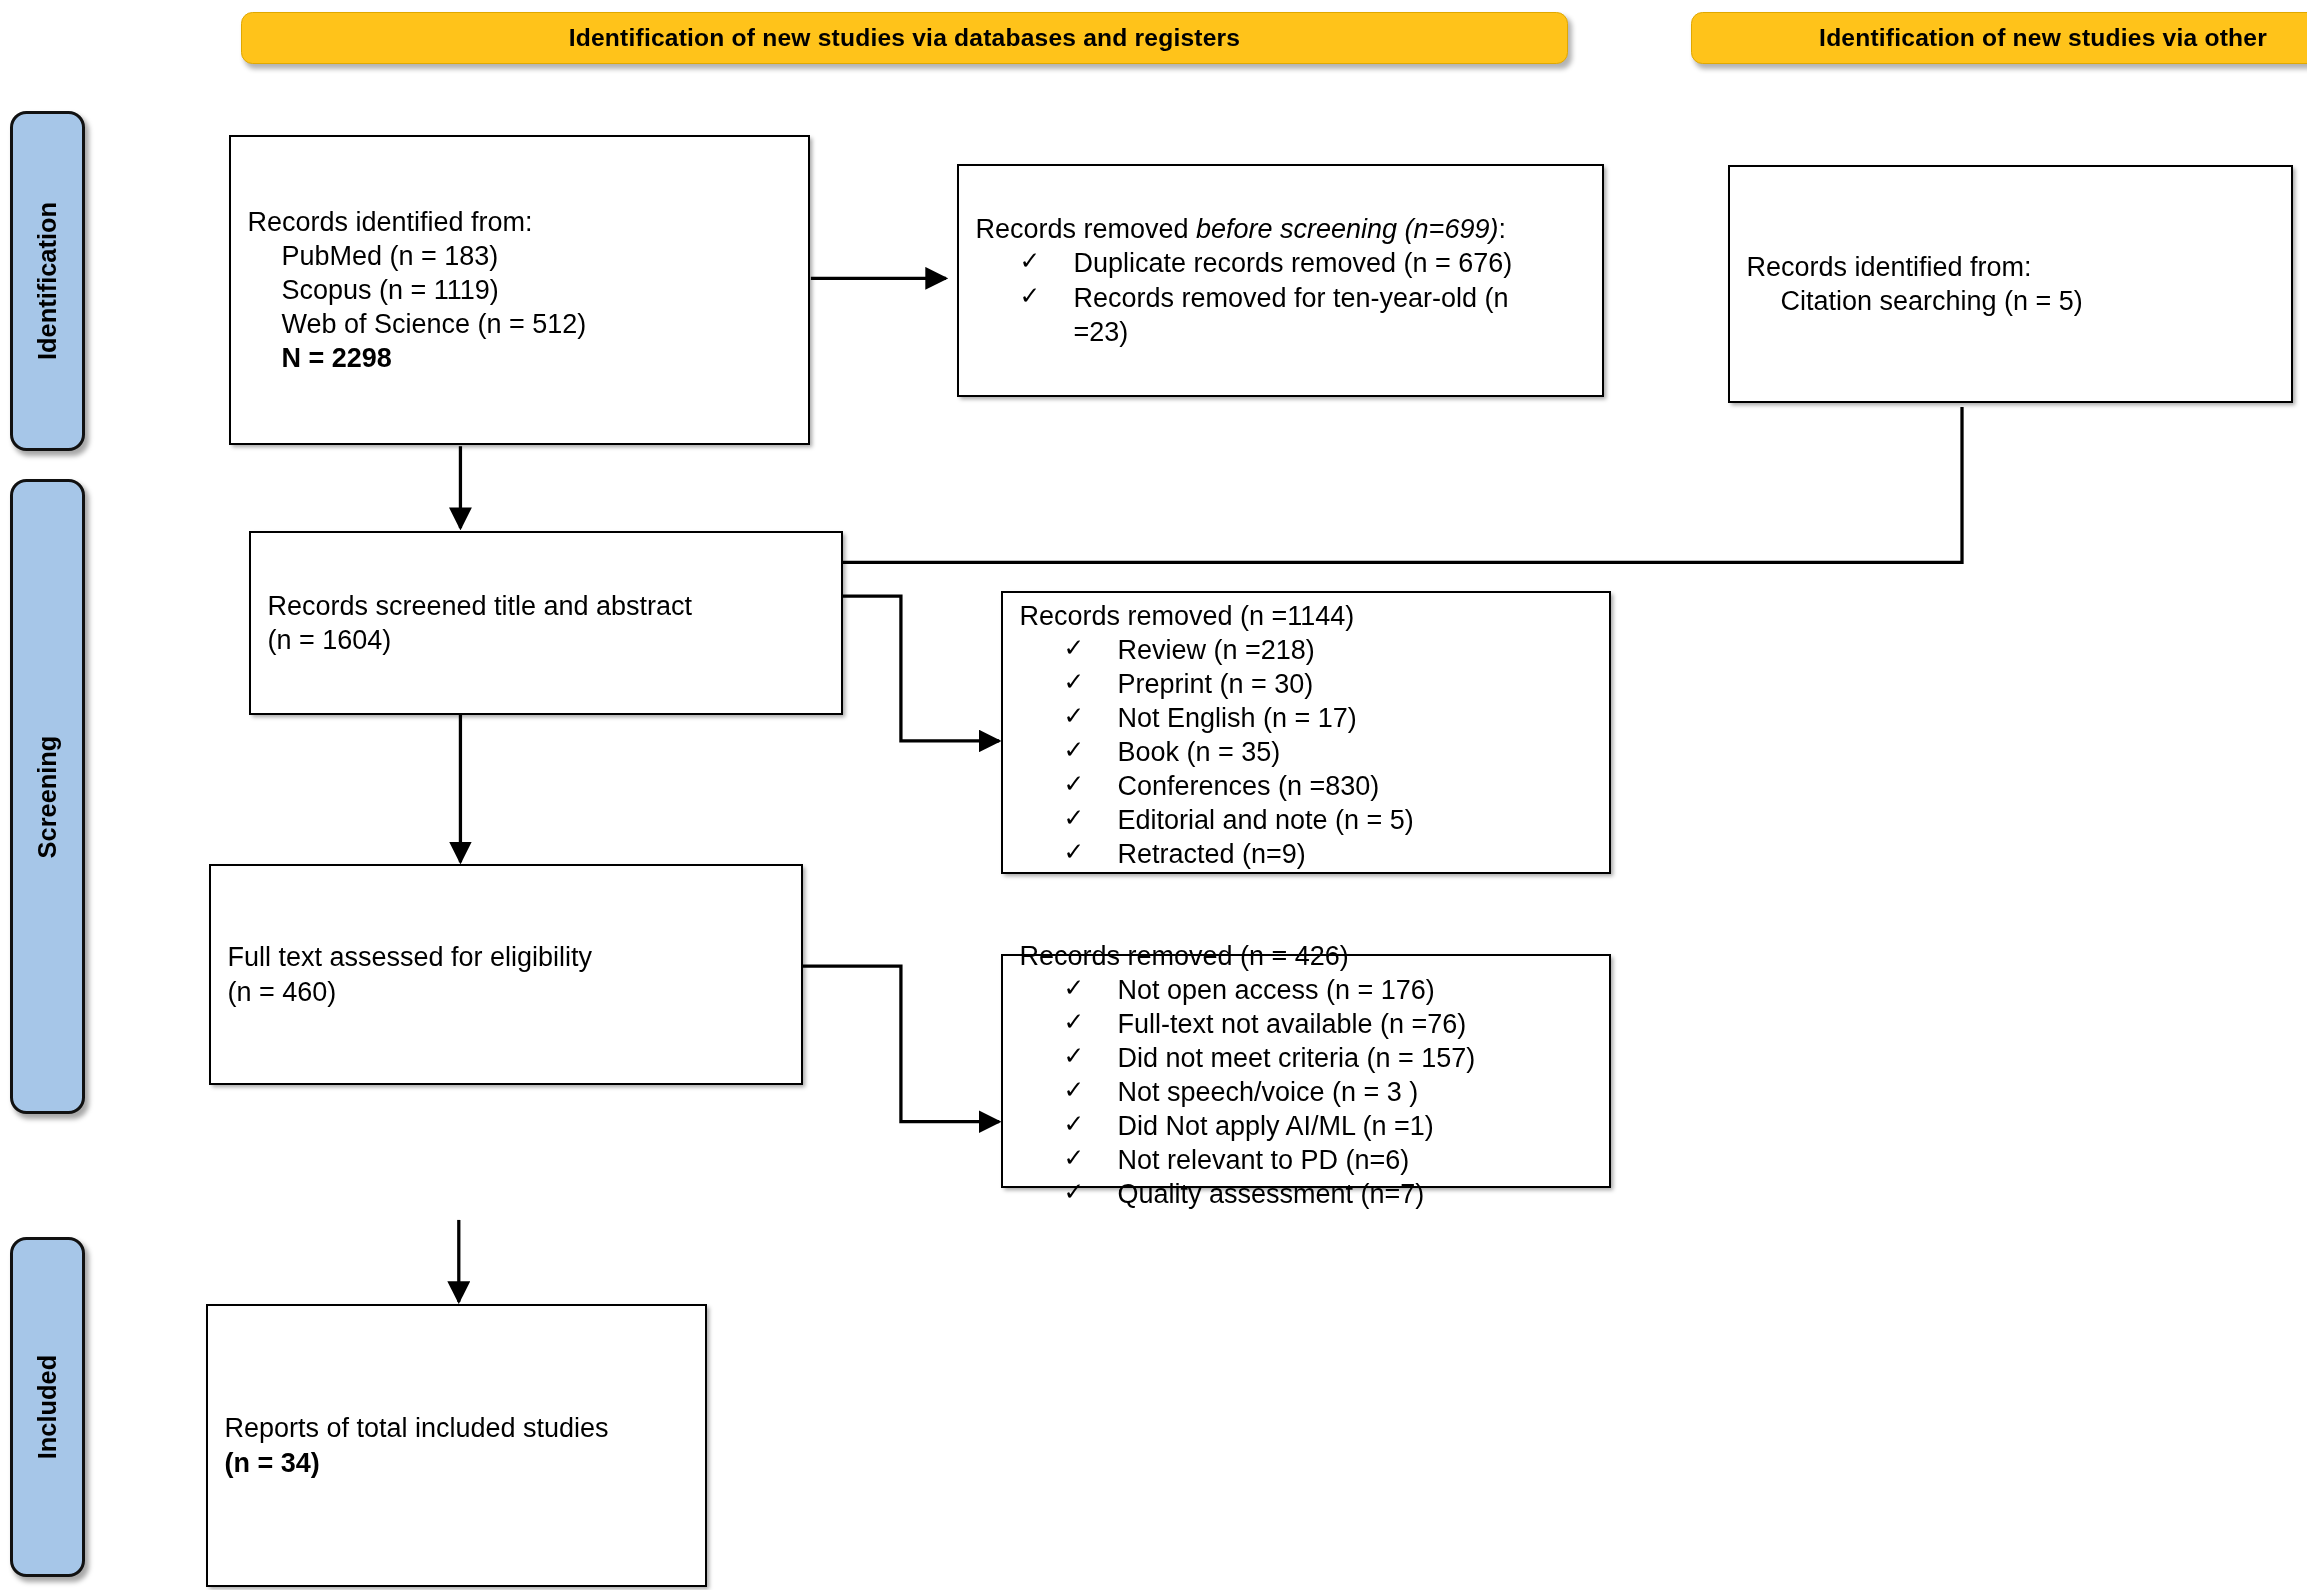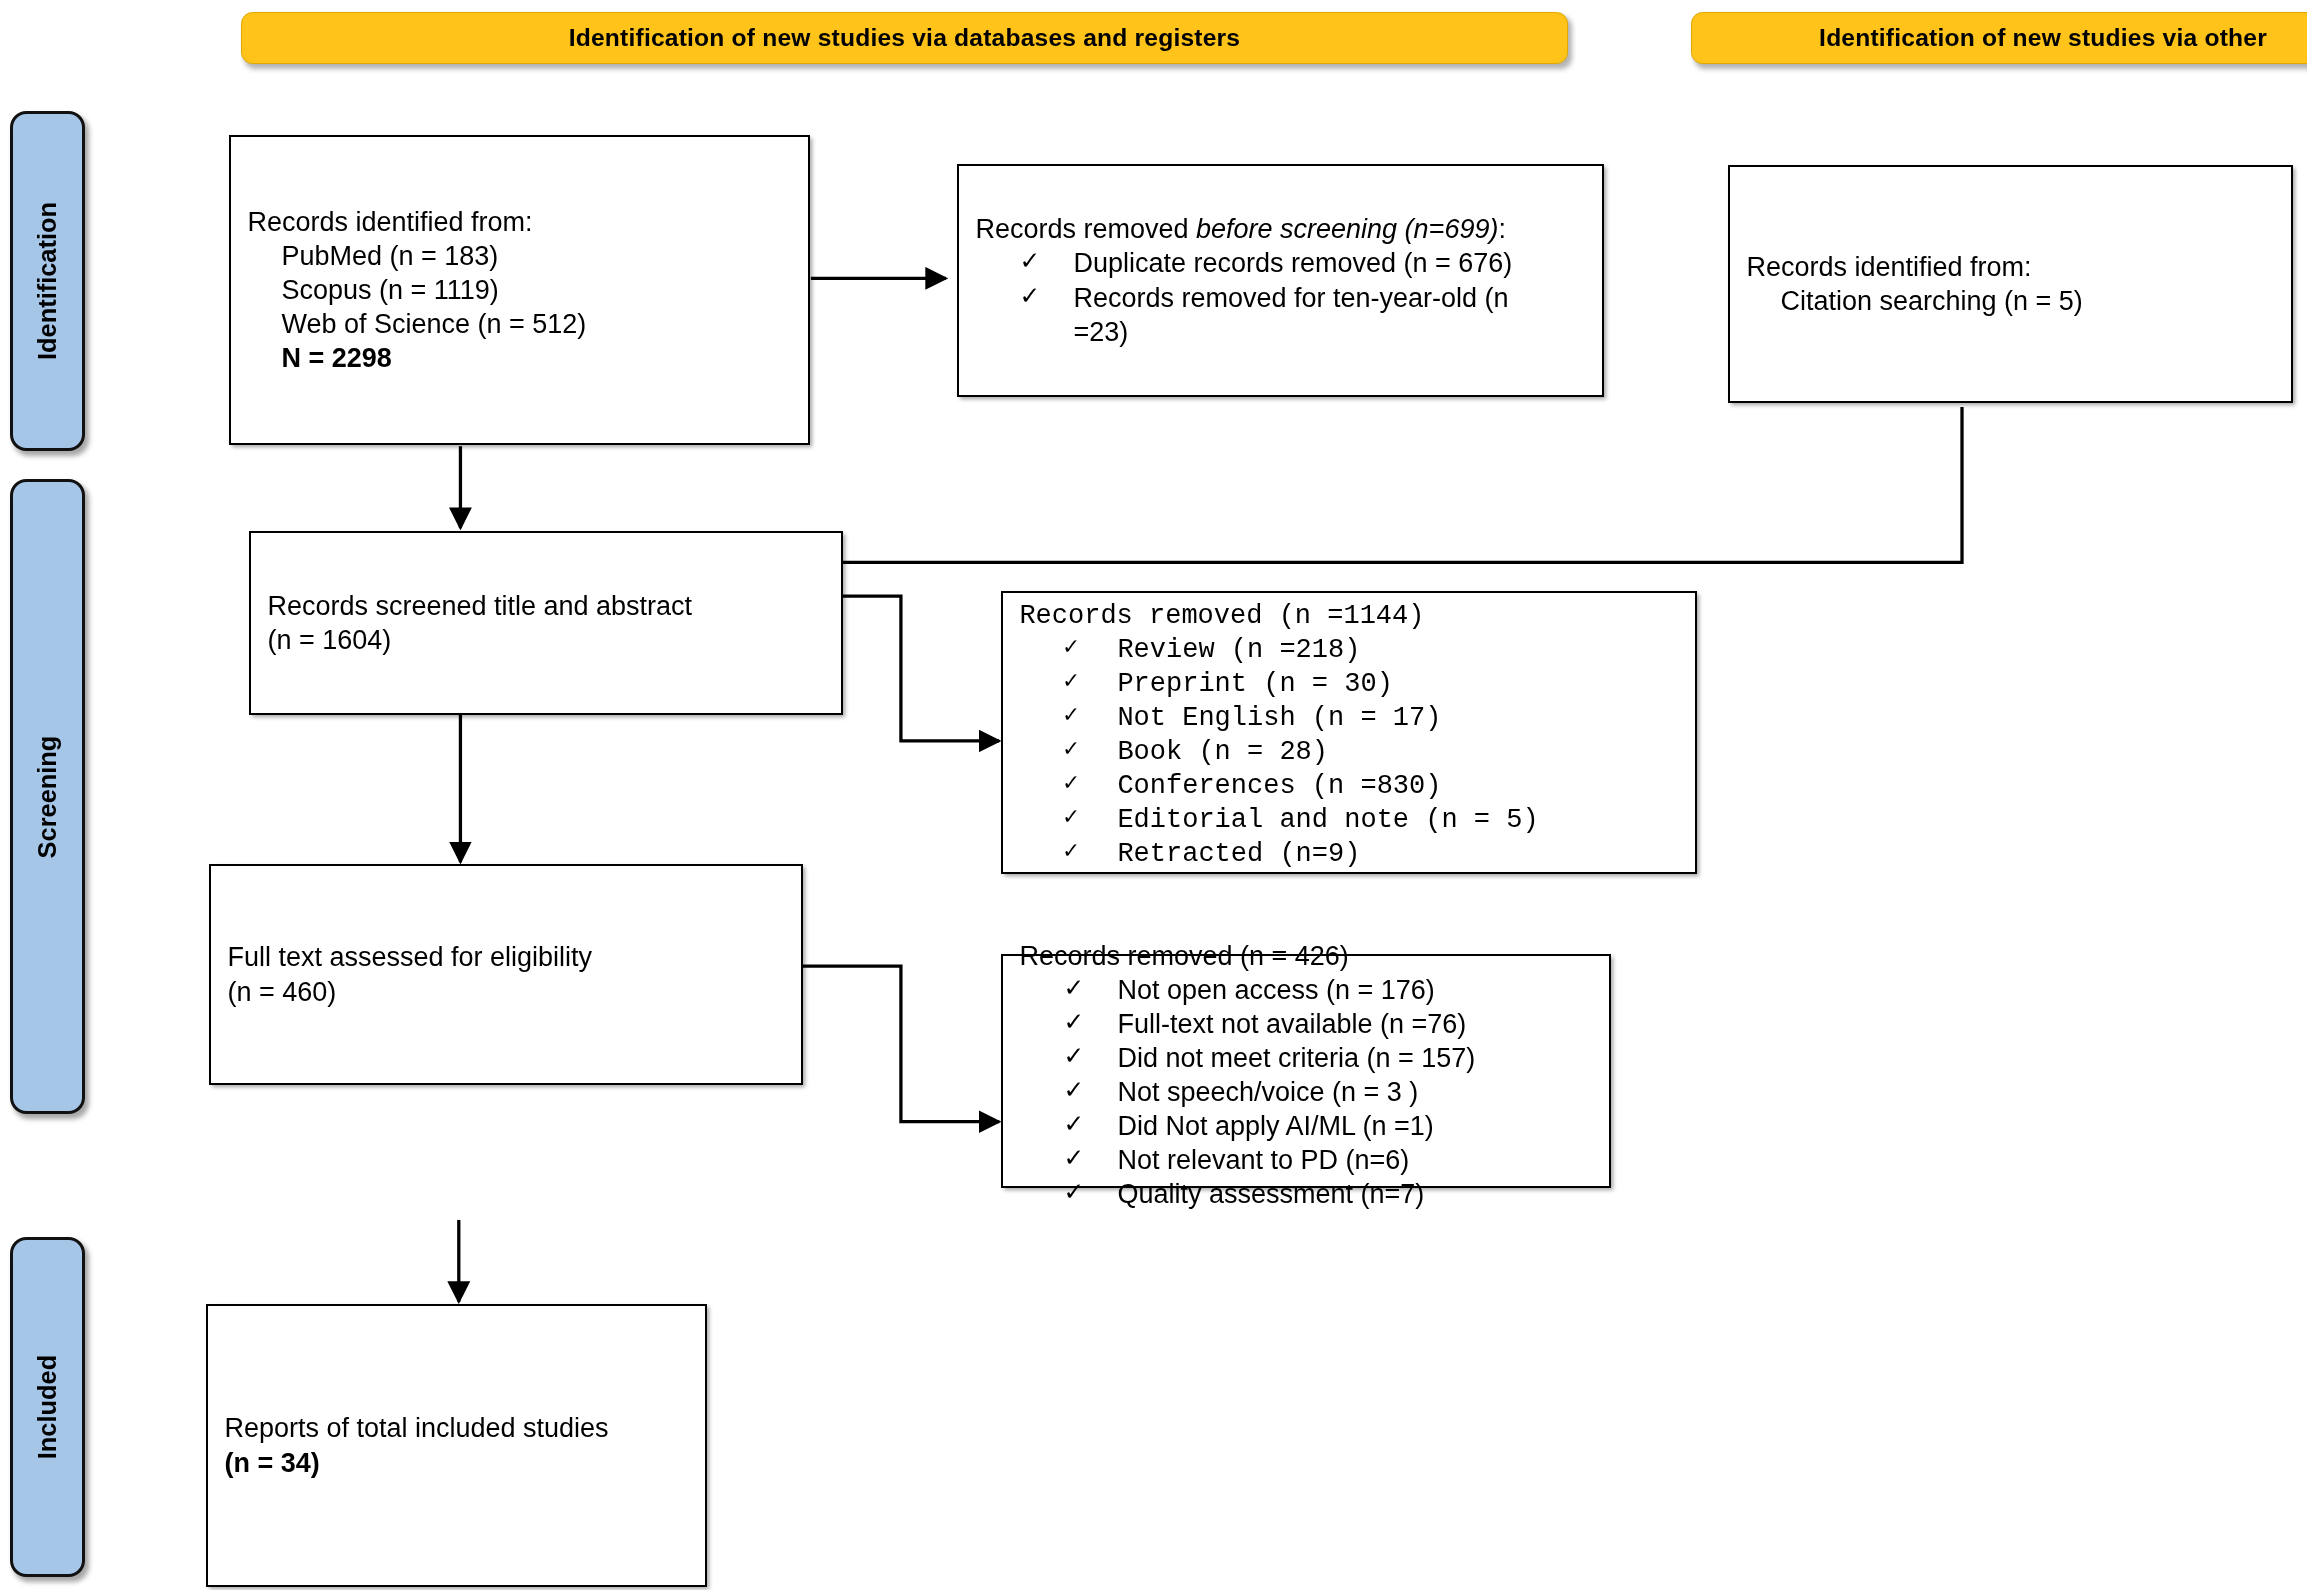--- a/index.html
+++ b/index.html
@@ -179,38 +179,38 @@
   <div class="node" style="left:1728px; top:165px; width:565px; height:238px;">
     <div class="head">Records identified from:</div>
     <div class="line indent1">Citation searching (n = 5)</div>
   </div>
 
   <div class="node" style="left:209px; top:531px; width:594px; height:184px;margin-left:40px;">
     <div class="line">Records screened title and abstract</div>
     <div class="line">(n = 1604)</div>
   </div>
 
-  <div class="node" style="left:1001px; top:591px; width:696px; height:283px; padding-top:13px;font-family:Liberation Mono, monospace;">
+  <div class="node" style="left:1001px; top:591px; width:610px; height:283px; padding-top:13px;">
     <div class="head">Records removed (n =1144)</div>
     <ul class="checks">
       <li>
         <span class="tick">✓</span>
         <span>Review (n =218)</span>
       </li>
       <li>
         <span class="tick">✓</span>
         <span>Preprint (n = 30)</span>
       </li>
       <li>
         <span class="tick">✓</span>
         <span>Not English (n = 17)</span>
       </li>
       <li>
         <span class="tick">✓</span>
-        <span>Book (n = 28)</span>
+        <span>Book (n = 35)</span>
       </li>
       <li>
         <span class="tick">✓</span>
         <span>Conferences (n =830)</span>
       </li>
       <li>
         <span class="tick">✓</span>
         <span>Editorial and note (n = 5)</span>
       </li>
       <li>

